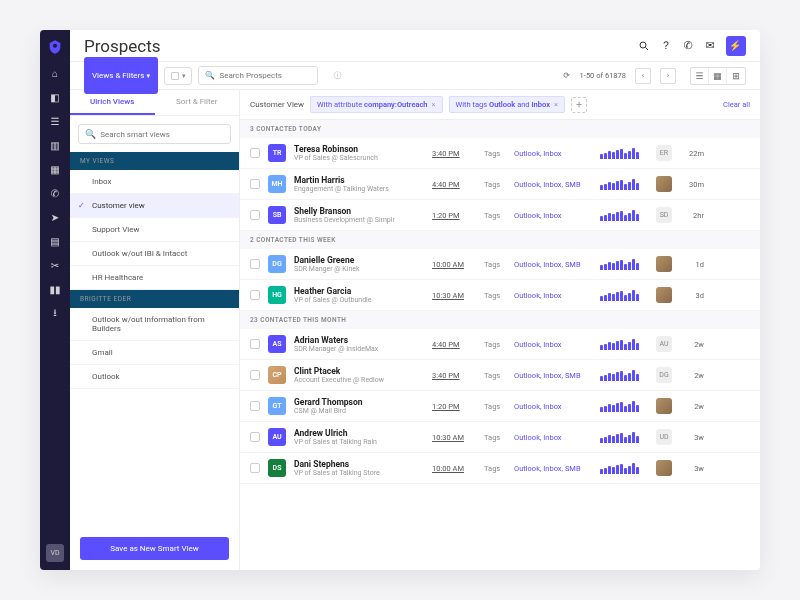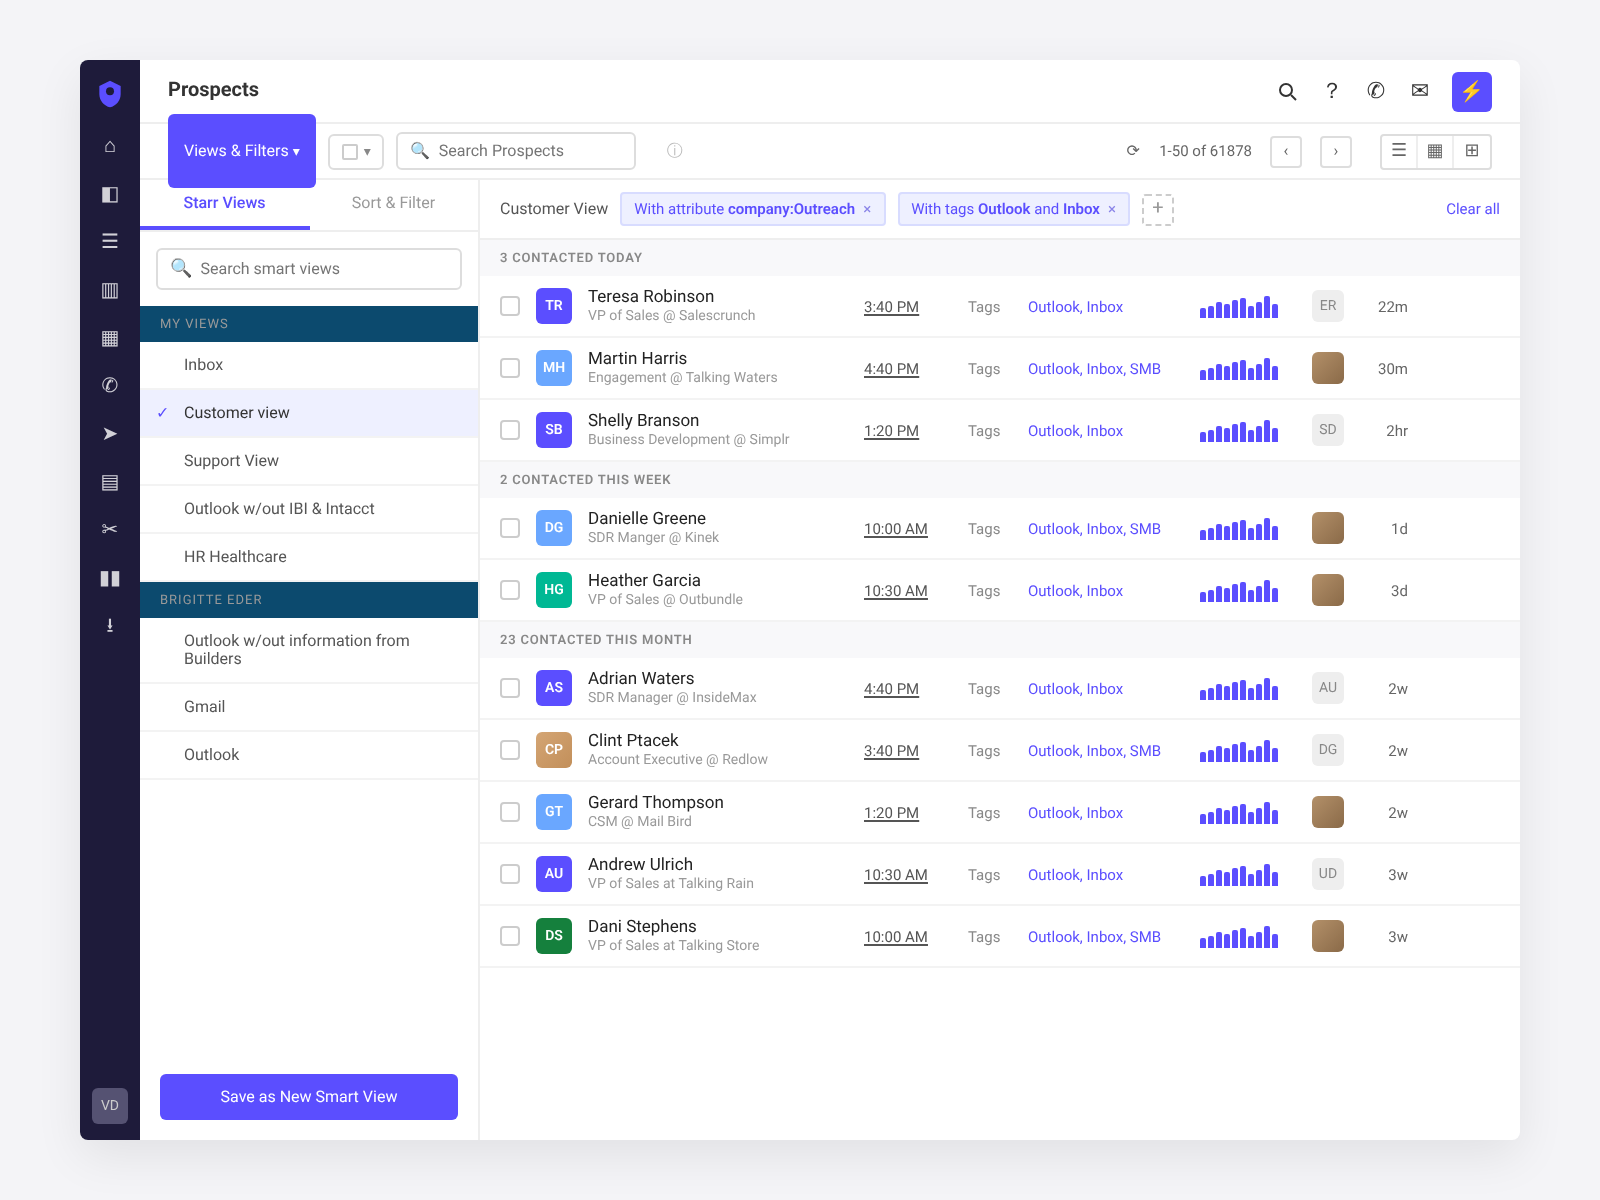--- a/index.html
+++ b/index.html
@@ -4,21 +4,21 @@
 <style>
 * { margin:0; padding:0; box-sizing:border-box; font-family:-apple-system,BlinkMacSystemFont,'Segoe UI',Roboto,sans-serif; }
 body { background:#f4f4f7; display:flex; justify-content:center; align-items:center; height:600px; overflow:hidden; }
 .frame { width:720px; height:540px; background:#fff; display:flex; border-radius:4px; box-shadow:0 8px 24px rgba(0,0,0,0.08); font-size:8px; color:#1a1a2e; overflow:hidden;}
 .rail { width:30px; background:#1e1b3a; display:flex; flex-direction:column; align-items:center; padding:8px 0; gap:10px; position:relative;}
 .rail .logo { width:18px; height:18px; display:flex; align-items:center; justify-content:center; color:#5b4eff; }
 .rail .ri { width:14px; height:14px; display:flex; align-items:center; justify-content:center; color:#fff; font-size:10px; opacity:.8; cursor:pointer;}
 .rail .vd { margin-top:auto; width:18px; height:18px; background:#555272; border-radius:3px; color:#ccc; font-size:7px; display:flex; align-items:center; justify-content:center;}
 .main { flex:1; display:flex; flex-direction:column; overflow:hidden;}
 .topbar { height:32px; display:flex; align-items:center; padding:0 14px; border-bottom:1px solid #eee;}
-.page-title { font-size:10px; font-weight:700; color:#333;}
+.page-title { font-size:17px; font-weight:400; color:#333;}
 .topbar .spacer { flex:1;}
 .topbar .ti { width:16px; height:16px; display:flex; align-items:center; justify-content:center; margin-left:6px; color:#333; font-size:11px; cursor:pointer;}
 .topbar .bolt { width:20px; height:20px; background:#5b4eff; border-radius:3px; color:#fff; display:flex; align-items:center; justify-content:center; margin-left:8px; cursor:pointer; font-size:10px;}
 .toolbar { height:28px; display:flex; align-items:center; padding:0 14px; gap:6px; border-bottom:1px solid #eee;}
 .vf-btn { background:#5b4eff; color:#fff; padding:14px 8px; border-radius:3px; font-size:8px; cursor:pointer;}
 .dd { border:1px solid #ddd; padding:4px 6px; border-radius:3px; font-size:8px; display:flex; align-items:center; gap:3px; cursor:pointer;}
 .search-main { border:1px solid #ddd; padding:3px 6px; border-radius:3px; font-size:8px; display:flex; align-items:center; gap:4px; width:120px; color:#999;}
 .search-main input { border:none; outline:none; font-size:8px; flex:1; background:transparent;}
 .toolbar .spacer { flex:1;}
 .refresh { width:14px; height:14px; display:flex; align-items:center; justify-content:center; color:#666; cursor:pointer;}
@@ -49,21 +49,21 @@
 .add-chip { border:1px dashed #ccc; color:#999; font-size:10px; width:16px; height:16px; display:flex; align-items:center; justify-content:center; border-radius:2px; cursor:pointer;}
 .filterbar .spacer { flex:1;}
 .clear-all { color:#5b4eff; font-size:7.5px; cursor:pointer;}
 .grp-hdr { background:#f8f8fa; padding:5px 10px; font-size:6.5px; font-weight:600; letter-spacing:.4px; color:#888; text-transform:uppercase;}
 .rows { flex:1; overflow-y:auto;}
 .row { display:flex; align-items:center; padding:6px 10px; border-bottom:1px solid #f3f3f3; gap:8px;}
 .cb { width:10px; height:10px; border:1px solid #ccc; border-radius:2px; cursor:pointer; flex-shrink:0;}
 .avatar { width:18px; height:18px; border-radius:3px; color:#fff; font-size:7px; font-weight:600; display:flex; align-items:center; justify-content:center; flex-shrink:0;}
 .avatar.img { background:linear-gradient(135deg,#d4a574,#c28f5a);}
 .who { width:130px; flex-shrink:0;}
-.who .nm { font-size:8.5px; color:#222; font-weight:400;}
+.who .nm { font-size:8.5px; color:#222; font-weight:700;}
 .who .rt { font-size:7px; color:#999;}
 .time { width:44px; flex-shrink:0; font-size:7.5px; color:#555;text-decoration:underline;}
 .tags-lbl { font-size:7.5px; color:#888; width:22px; flex-shrink:0;}
 .tags { font-size:7.5px; color:#5b4eff; width:78px; flex-shrink:0; white-space:nowrap; overflow:hidden; text-overflow:ellipsis;}
 .spark { width:48px; height:12px; display:flex; align-items:flex-end; gap:1px; flex-shrink:0;}
 .spark i { display:block; width:3px; background:#5b4eff; border-radius:1px 1px 0 0;}
 .owner { width:16px; height:16px; border-radius:3px; font-size:7px; display:flex; align-items:center; justify-content:center; flex-shrink:0; background:#eee; color:#888;}
 .owner.img { background:linear-gradient(135deg,#b39069,#8a6a48);}
 .age { width:24px; text-align:right; font-size:7.5px; color:#666; flex-shrink:0;}
 .caret::after{content:'▾'; font-size:7px; margin-left:2px;}
@@ -128,21 +128,21 @@
       <div class="viewmodes">
         <div class="vm">☰</div>
         <div class="vm">▦</div>
         <div class="vm">⊞</div>
       </div>
     </div>
 
     <div class="body">
       <div class="panel">
         <div class="panel-tabs">
-          <div class="pt active">Starr Views</div>
+          <div class="pt active">Ulrich Views</div>
           <div class="pt">Sort &amp; Filter</div>
         </div>
         <div class="panel-search">
           <span style="color:#999;font-size:9px">🔍</span>
           <input placeholder="Search smart views" style="">
         </div>
         <div class="sec-hdr">My Views</div>
         <div id="myviews">
             <div class="sv-item">Inbox</div>
             <div class="sv-item sel">Customer view</div>

